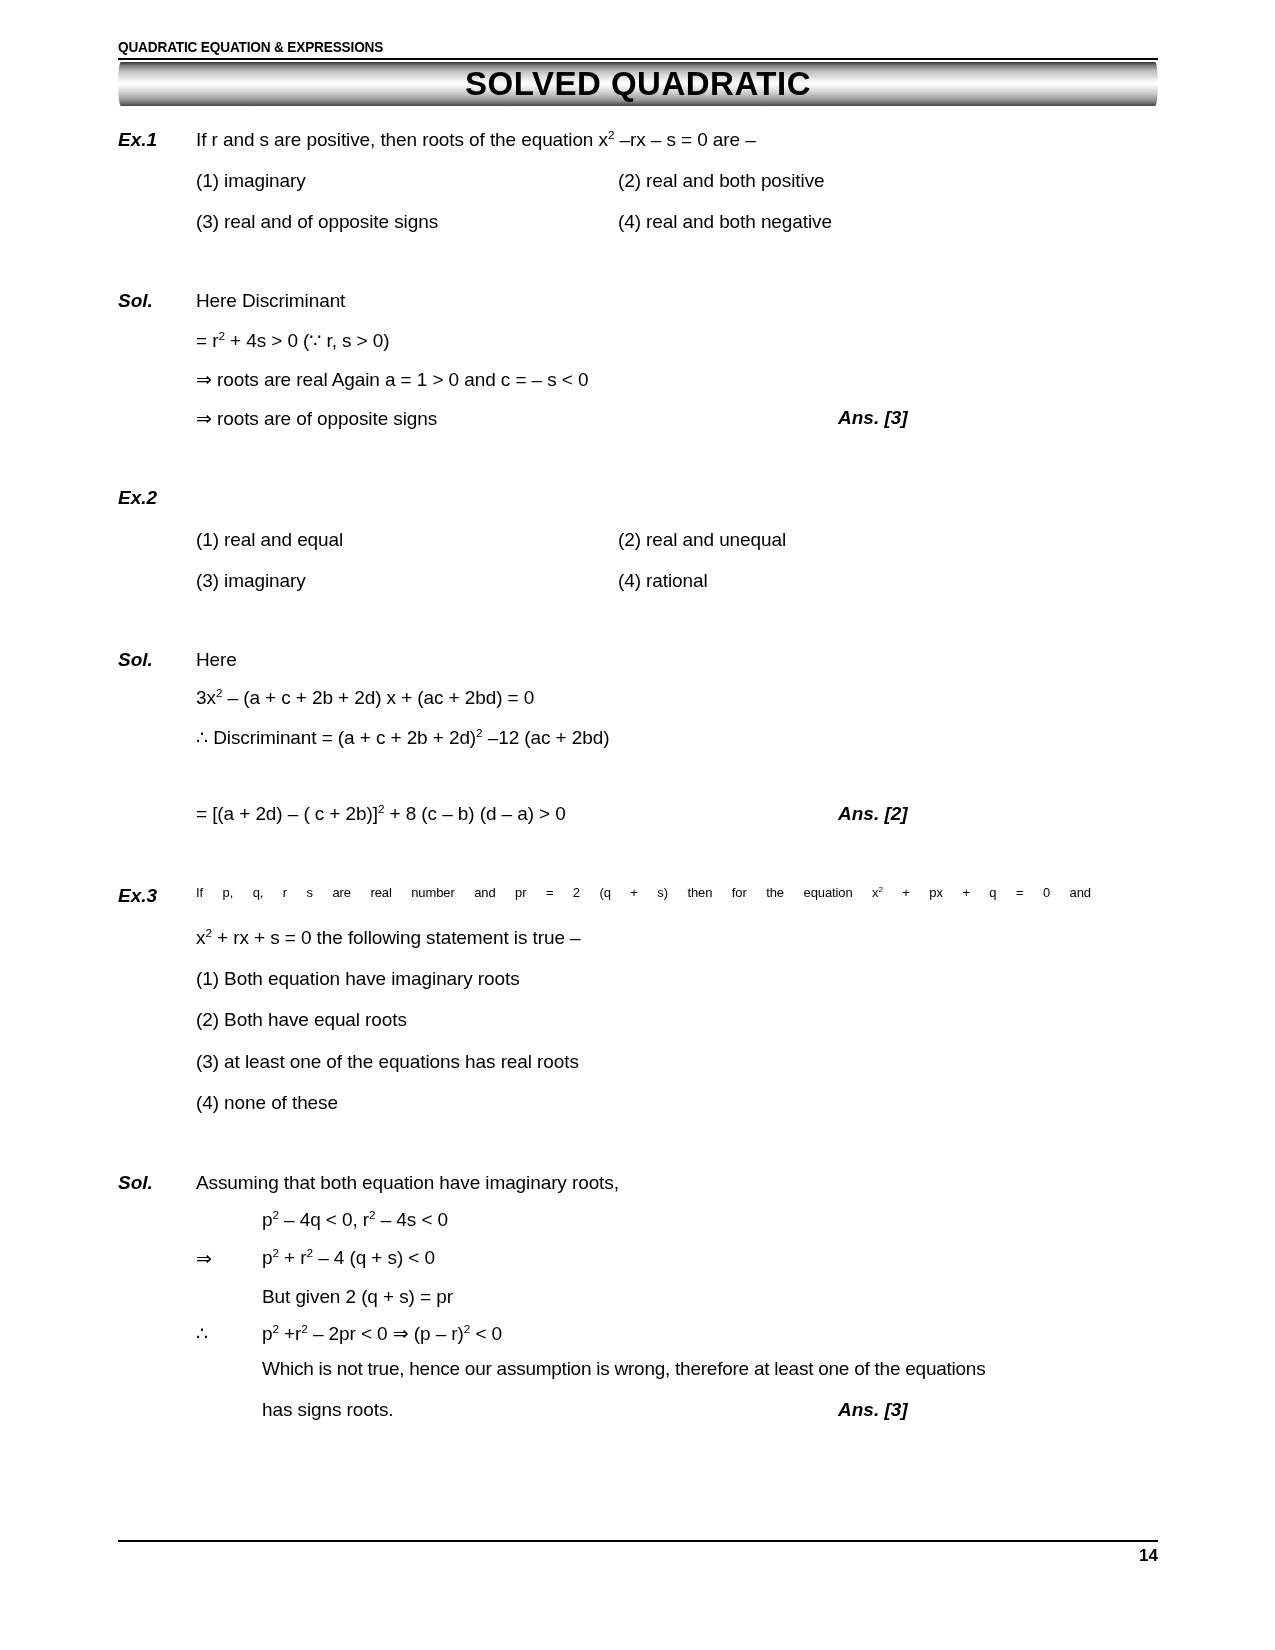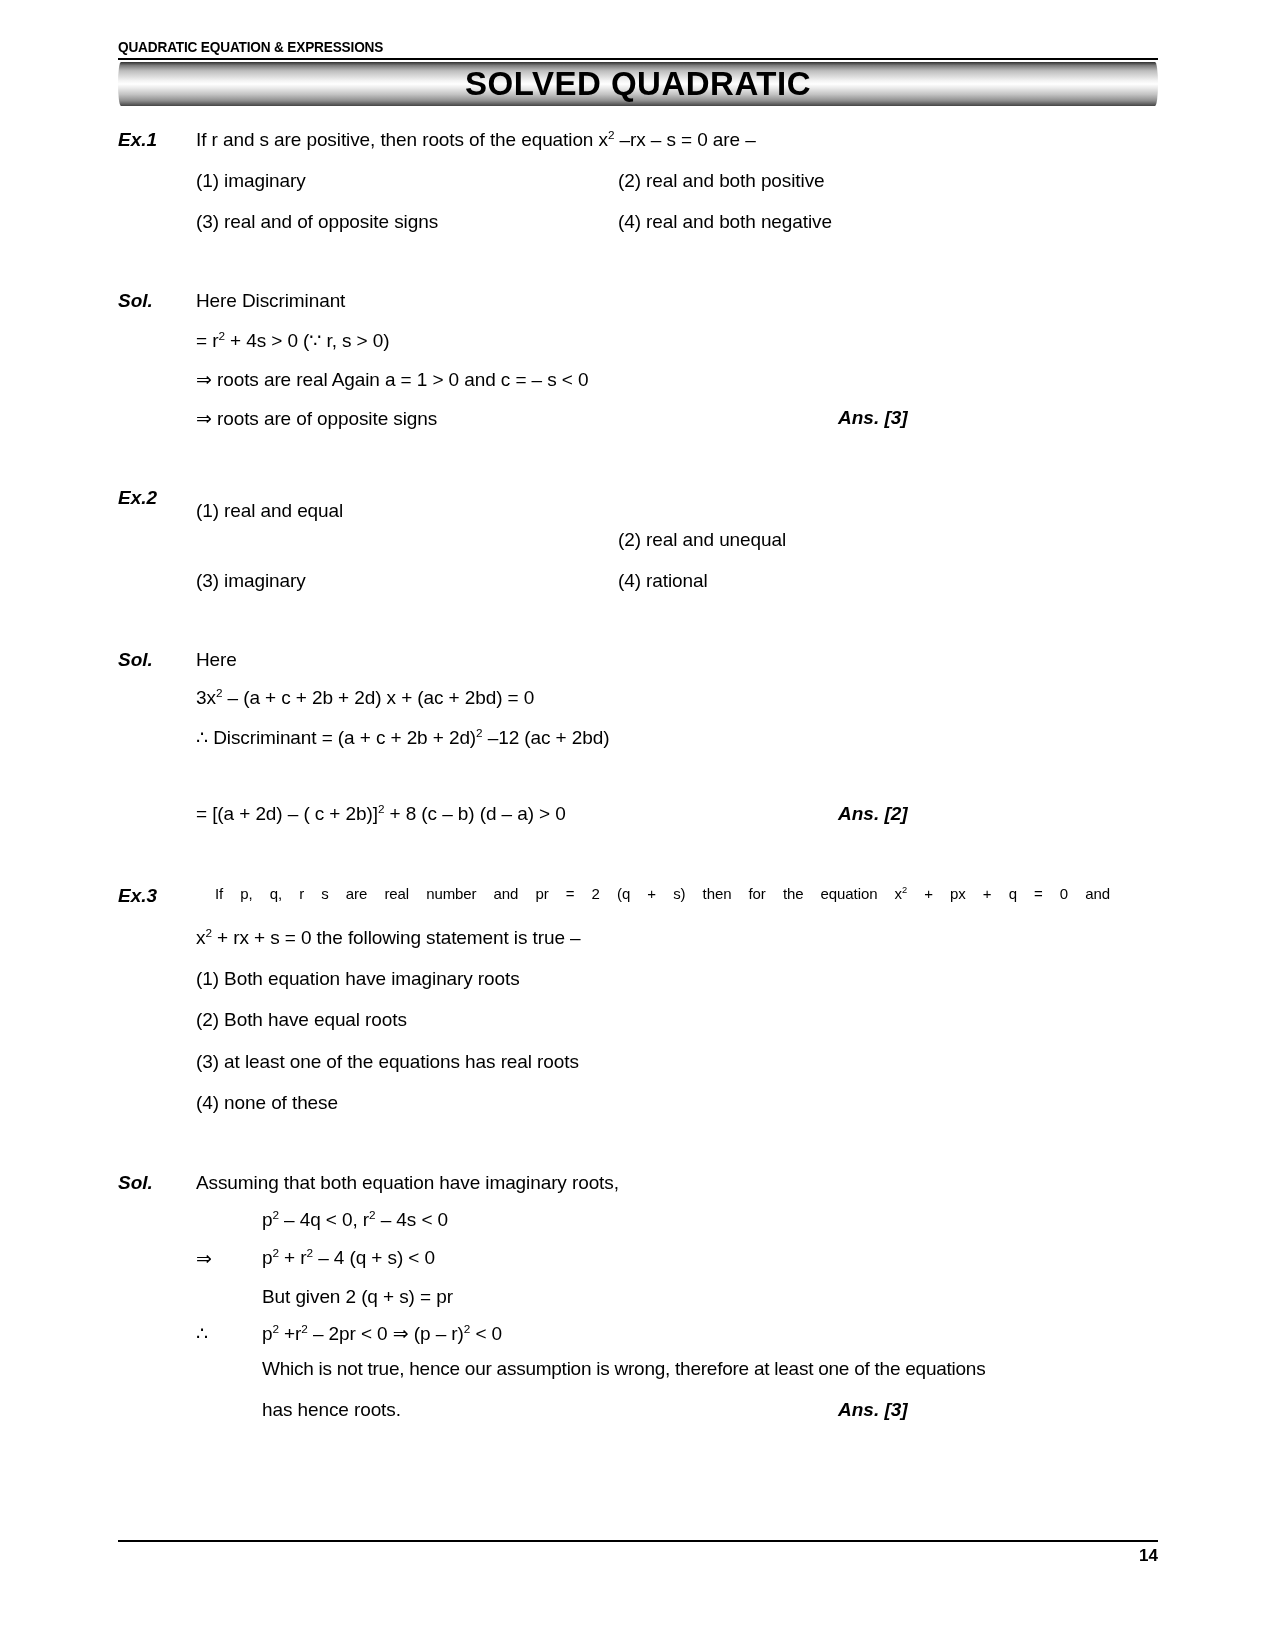--- a/index.html
+++ b/index.html
@@ -105,26 +105,25 @@
     left: 838px;
     font-size: 19px;
     font-weight: bold;
     white-space: nowrap;
     font-style: italic;
   }
   .justified {
     position: absolute;
     left: 196px;
     width: 895px;
-    font-size: 15px;
+    font-size: 13px;
     text-align: justify;
     text-align-last: justify;
     white-space: normal;
     letter-spacing: -0.1px;
-    margin-left: 19px;
   }
   sup { font-size: 0.62em; vertical-align: super; line-height: 0; }
 
   
   .foot-rule {
     position: absolute;
     left: 118px;
     top: 1540px;
     width: 1040px;
     height: 2px;
@@ -158,21 +157,21 @@
 
   <div class="lbl" style="top:290px">Sol.</div>
   <div class="txt" style="top:290px">Here Discriminant</div>
   <div class="txt" style="top:329px">= r<sup>2</sup> + 4s &gt; 0 (∵ r, s &gt; 0)</div>
   <div class="txt" style="top:368px">⇒ roots are real Again a = 1 &gt; 0 and c = – s &lt; 0</div>
   <div class="txt" style="top:407px">⇒ roots are of opposite signs</div>
   <div class="ansr" style="top:407px">Ans. [3]</div>
 
   <div class="lbl" style="top:487px">Ex.2</div>
 
-  <div class="txt" style="top:500px">(1) real and equal</div>
+  <div class="txt" style="top:529px">(1) real and equal</div>
   <div class="txt col2" style="top:529px">(2) real and unequal</div>
   <div class="txt" style="top:570px">(3) imaginary</div>
   <div class="txt col2" style="top:570px">(4) rational</div>
 
   <div class="lbl" style="top:649px">Sol.</div>
   <div class="txt" style="top:649px">Here</div>
   <div class="txt" style="top:687px">3x<sup>2</sup> – (a + c + 2b + 2d) x + (ac + 2bd) = 0</div>
   <div class="txt" style="top:726px">∴ Discriminant = (a + c + 2b + 2d)<sup>2</sup> –12 (ac + 2bd)</div>
   <div class="txt" style="top:803px">= [(a + 2d) – ( c + 2b)]<sup>2</sup> + 8 (c – b) (d – a) &gt; 0</div>
   <div class="ansr" style="top:803px">Ans. [2]</div>
@@ -193,19 +192,19 @@
 
   <div class="opsym" style="top:1247px">⇒</div>
   <div class="txt indent" style="top:1247px">p<sup>2</sup> + r<sup>2</sup> – 4 (q + s) &lt; 0</div>
 
   <div class="txt indent" style="top:1286px">But given 2 (q + s) = pr</div>
 
   <div class="opsym" style="top:1322px">∴</div>
   <div class="txt indent" style="top:1322px">p<sup>2</sup> +r<sup>2</sup> – 2pr &lt; 0 ⇒ (p – r)<sup>2</sup> &lt; 0</div>
 
   <div class="txt indent" style="top:1358px; letter-spacing:-0.25px">Which is not true, hence our assumption is wrong, therefore at least one of the equations</div>
-  <div class="txt indent" style="top:1399px">has hence roots.</div>
+  <div class="txt indent" style="top:1399px">has signs roots.</div>
   <div class="ansr" style="top:1399px">Ans. [3]</div>
 
   <div class="foot-rule"></div>
   <div class="page-number">14</div>
 
 </div>
 
 </body></html>

